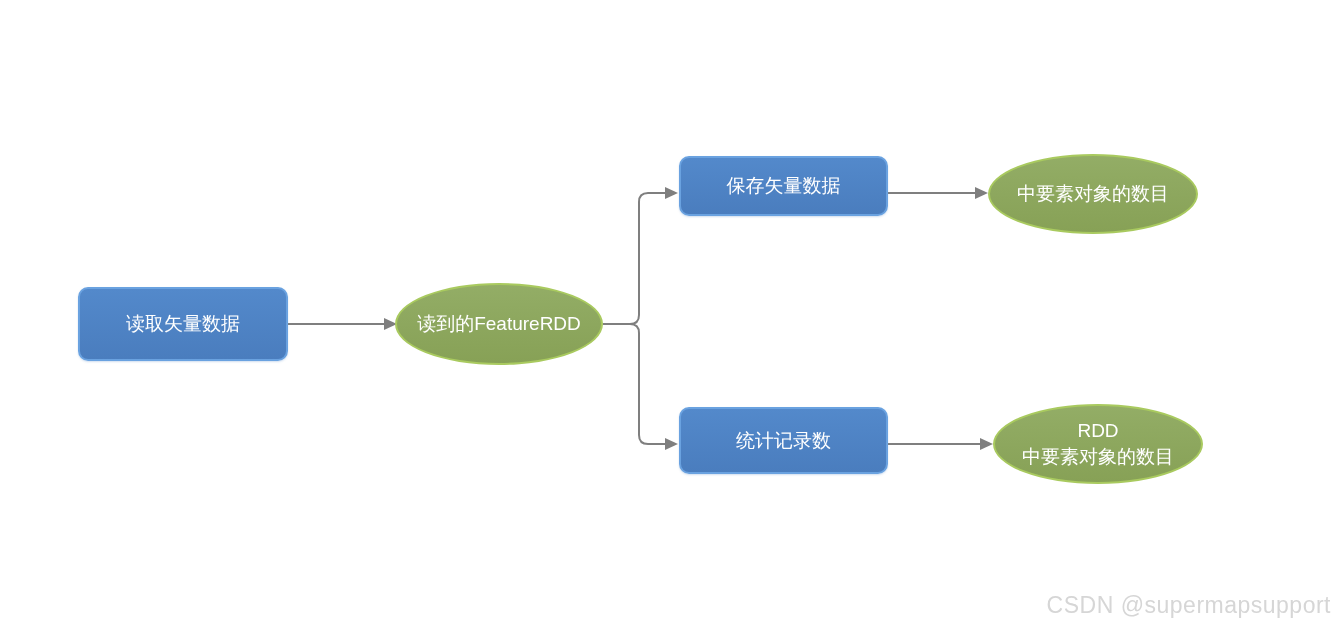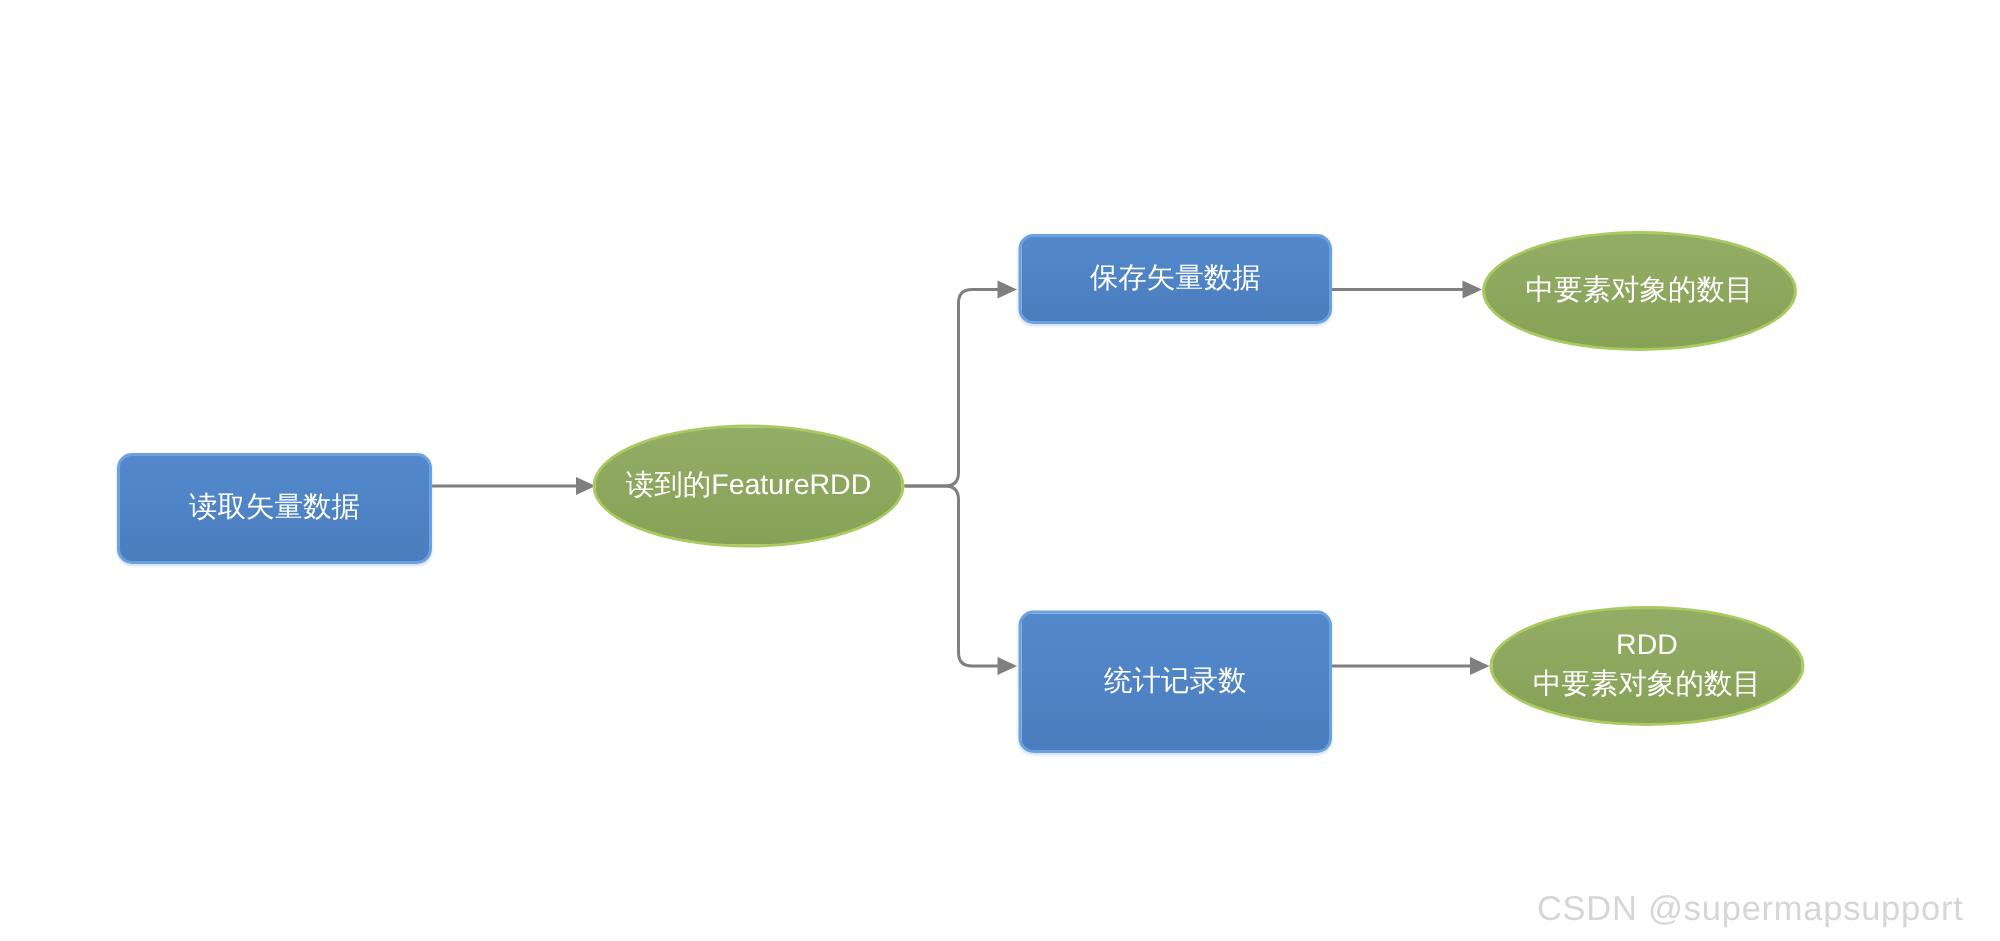--- a/index.html
+++ b/index.html
@@ -43,21 +43,21 @@
     background: linear-gradient(#93ad66, #87a156);
     border: 2px solid #a9ca5f;
     border-radius: 50%;
   }
   .node .label-stack {
     display: flex;
     flex-direction: column;
   }
   .watermark {
     position: absolute;
-    right: 24px;
+    right: 2px;
     bottom: 8px;
     font-size: 23px;
     color: #d6d6d6;
     letter-spacing: 0.5px;
     user-select: none;
   }
 </style>
 </head>
 <body>
 
@@ -84,37 +84,37 @@
       <line x1="888" y1="193" x2="976" y2="193" stroke="#7f7f7f" stroke-width="2"></line>
       <polygon points="988,193 975,187 975,199" fill="#7f7f7f"></polygon>
     </g>
 
     <g>
       <line x1="888" y1="444" x2="981" y2="444" stroke="#7f7f7f" stroke-width="2"></line>
       <polygon points="993,444 980,438 980,450" fill="#7f7f7f"></polygon>
     </g>
   </svg>
 
-  <div class="node rect" style="left:78px; top:287px; width:210px; height:74px;margin-top:15px;">
+  <div class="node rect" style="left:78px; top:287px; width:210px; height:74px;">
     <span>读取矢量数据</span>
   </div>
 
   <div class="node ellipse" style="left:395px; top:283px; width:208px; height:82px;text-align:right;">
     <span>读到的FeatureRDD</span>
   </div>
 
   <div class="node rect" style="left:679px; top:156px; width:209px; height:60px;">
     <span>保存矢量数据</span>
   </div>
 
   <div class="node ellipse" style="left:988px; top:154px; width:210px; height:80px;">
     <span>中要素对象的数目</span>
   </div>
 
-  <div class="node rect" style="left:679px; top:407px; width:209px; height:95px;">
+  <div class="node rect" style="left:679px; top:407px; width:209px; height:67px;">
     <span>统计记录数</span>
   </div>
 
   <div class="node ellipse" style="left:993px; top:404px; width:210px; height:80px;">
     <span class="label-stack">
       <span>RDD</span>
       <span>中要素对象的数目</span>
     </span>
   </div>
 

